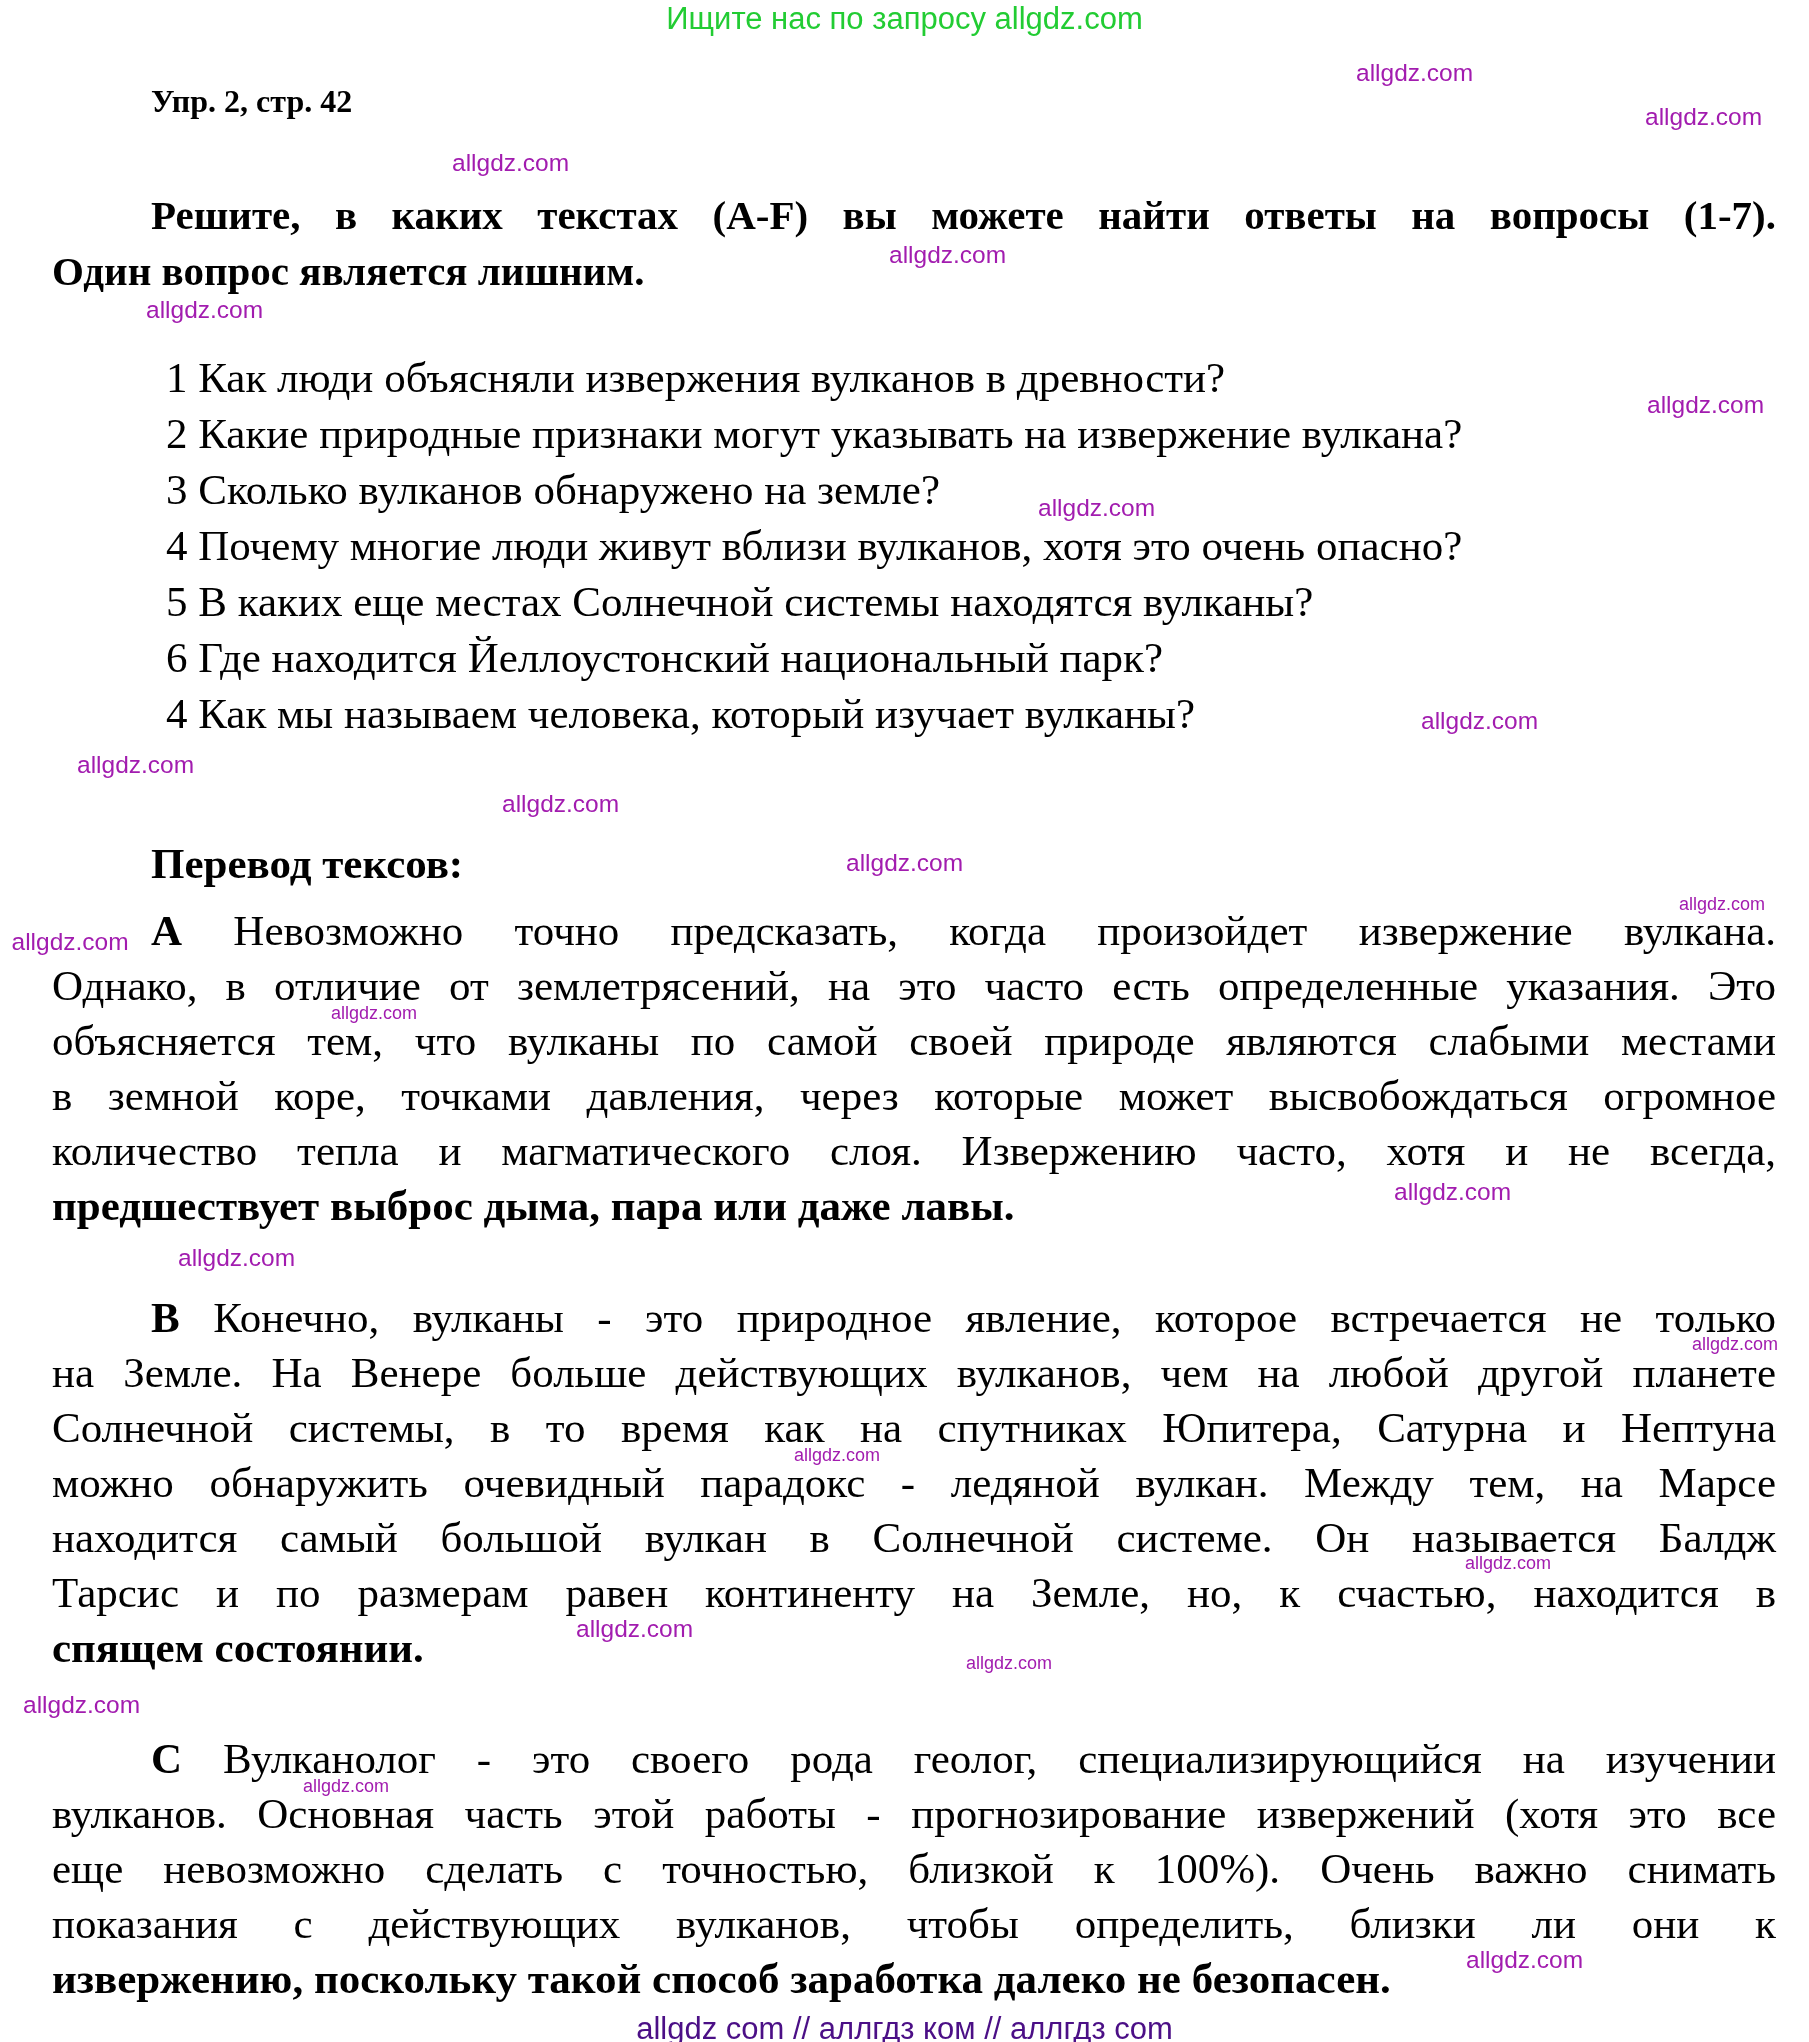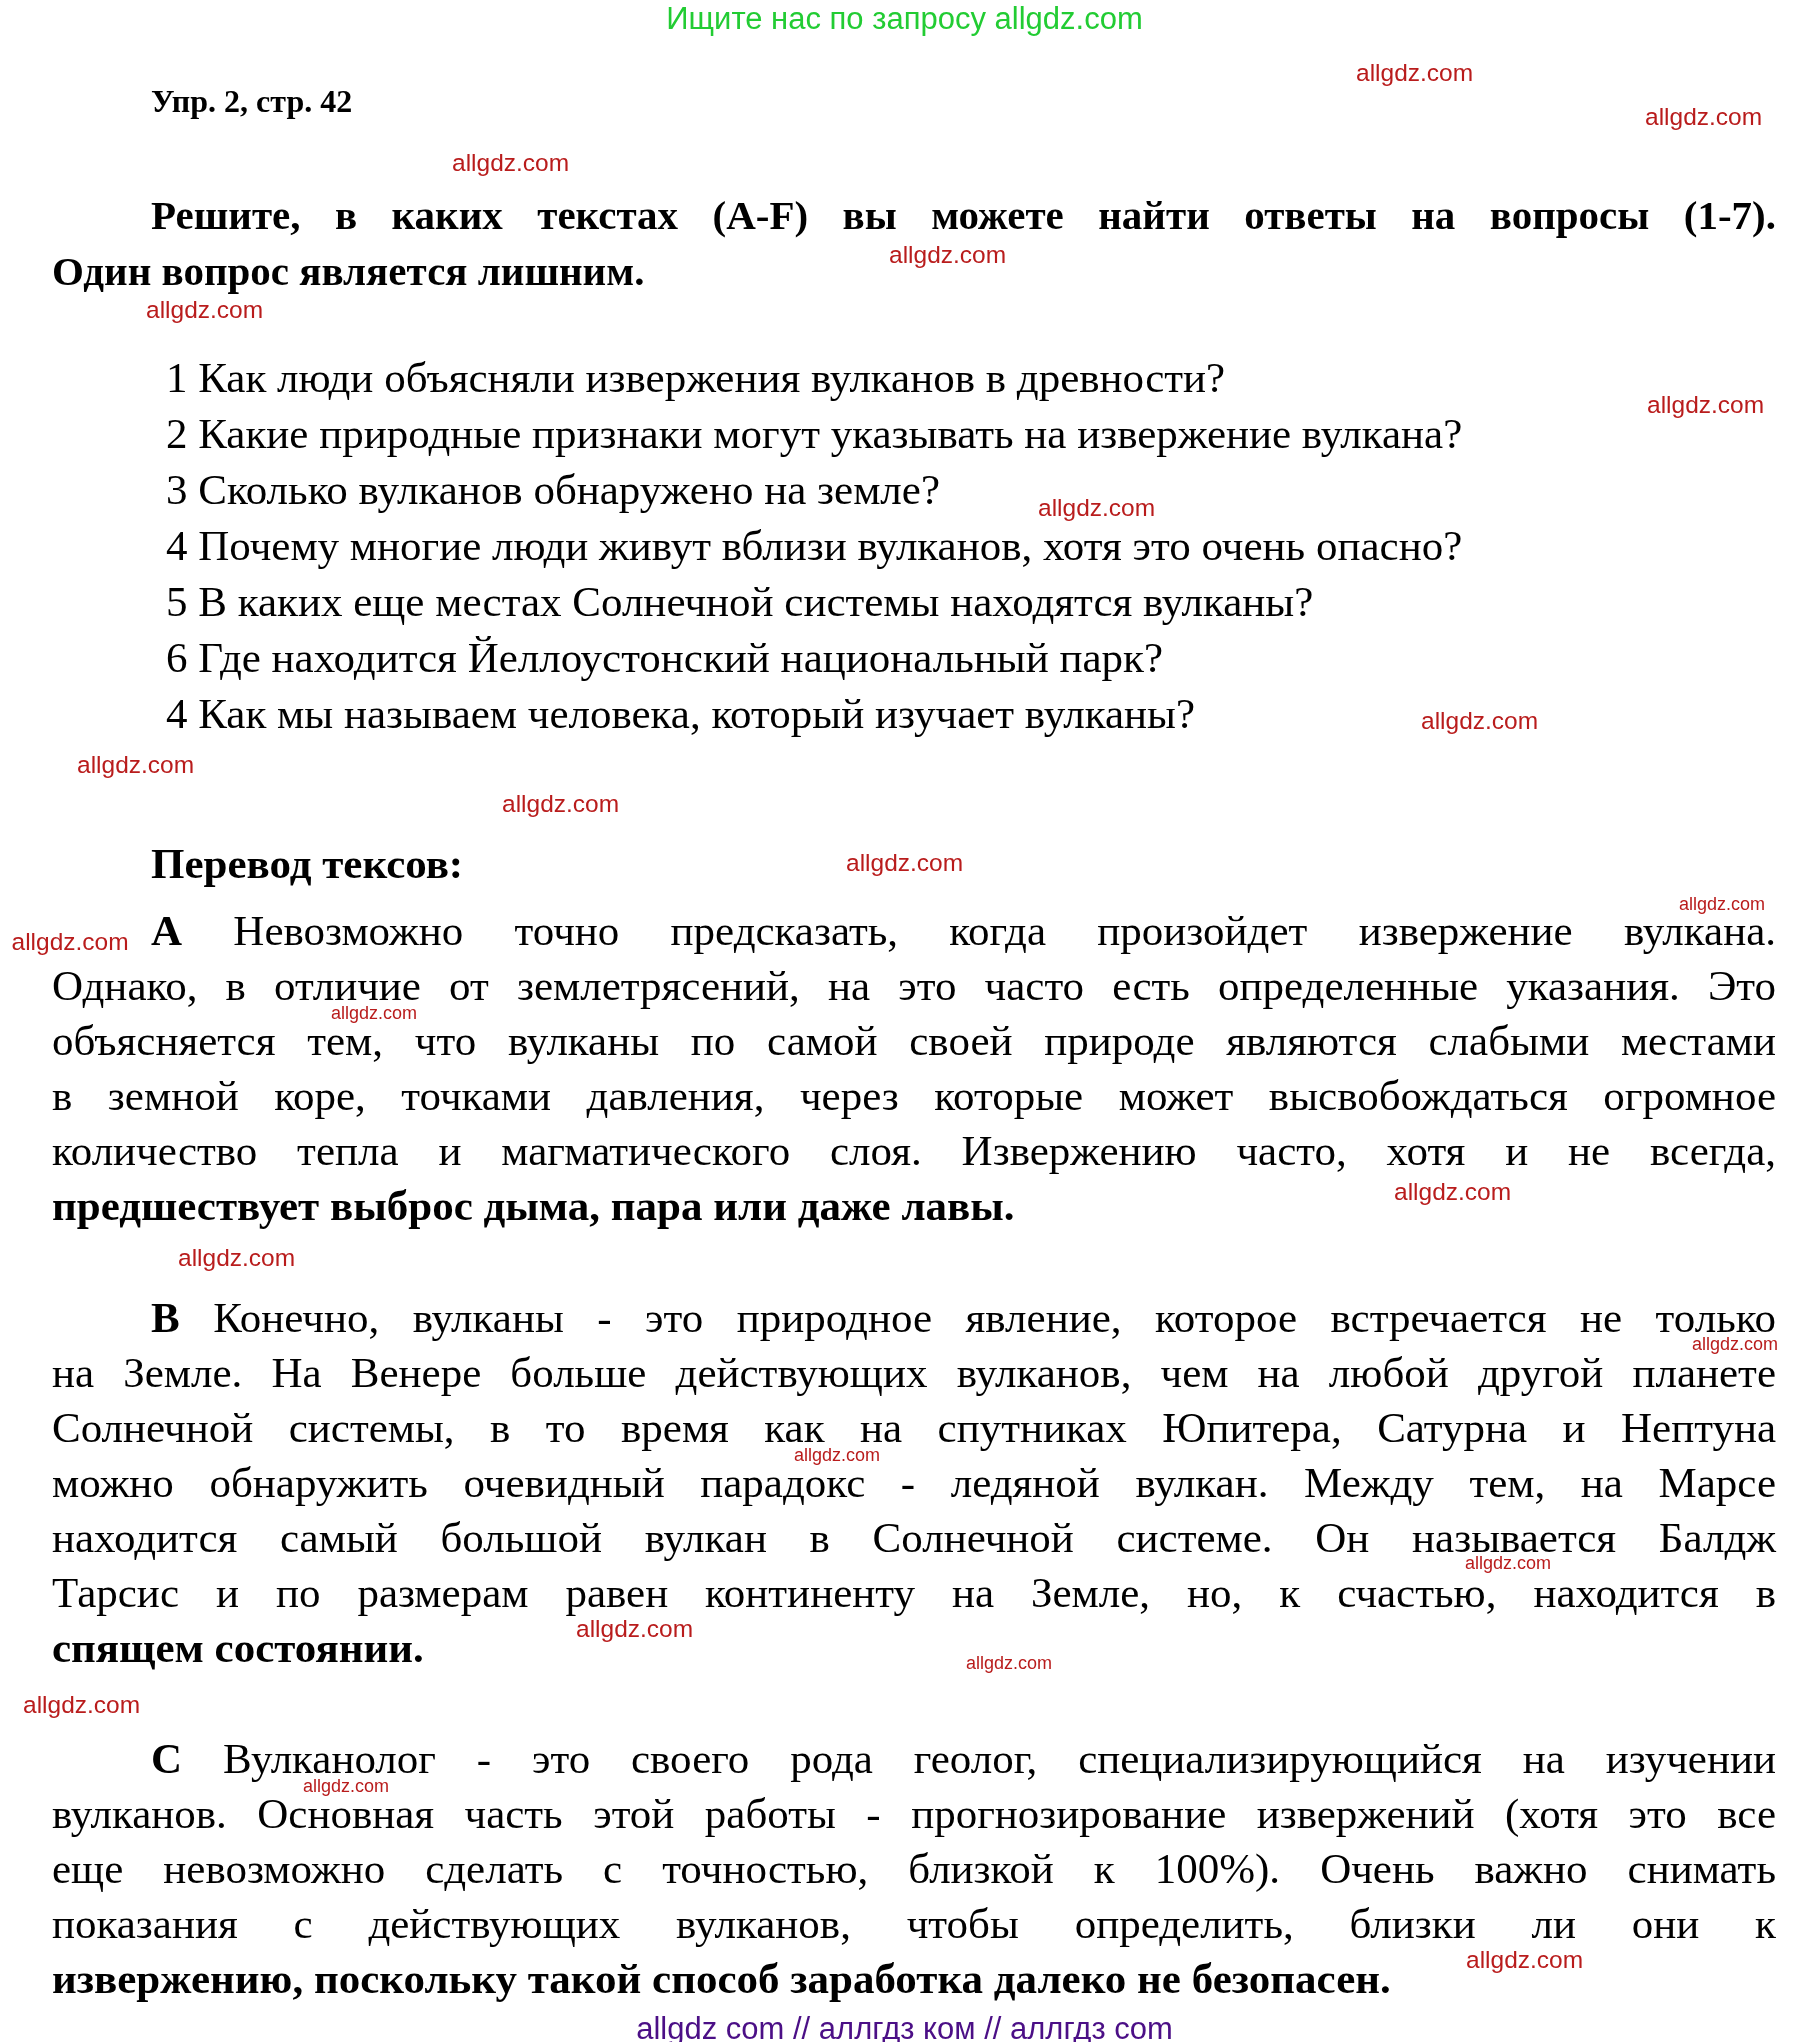--- a/index.html
+++ b/index.html
@@ -15,21 +15,21 @@
   .questions li { font-size: 43px; line-height: 56px; white-space: nowrap; margin-left: 15px; }
   .section-heading { position: absolute; left: 151px; top: 836px; font-size: 43px; font-weight: bold; line-height: 56px; }
   .para { position: absolute; left: 52px; width: 1724px; font-size: 43px; line-height: 55px; text-align: justify; }
   .para .lead { font-weight: bold; }
   .para .indent { display: inline-block; width: 99px; }
   #para-a { top: 903px; }
   #para-b { top: 1290px; }
   #para-c { top: 1731px; }
   .para-line { display: block; text-align: justify; text-align-last: justify; white-space: nowrap; }
   .para-line.last { text-align-last: left; font-weight: bold; }
-  .wm { position: absolute; font-size: 24.5px; line-height: 28px; color: #b91c1c; white-space: nowrap; }
+  .wm { position: absolute; font-size: 24.5px; line-height: 28px; color: #a21caf; white-space: nowrap; }
   .wm.small { font-size: 18px; line-height: 21px; }
   .footer { position: absolute; left: 0; top: 2011px; width: 1809px; text-align: center; font-size: 31px; line-height: 36px; color: #4b0f86; }
 </style>
 </head>
 <body>
 
 <div class="page">
 
   <div class="top-banner sans">Ищите нас по запросу allgdz.com</div>
 

